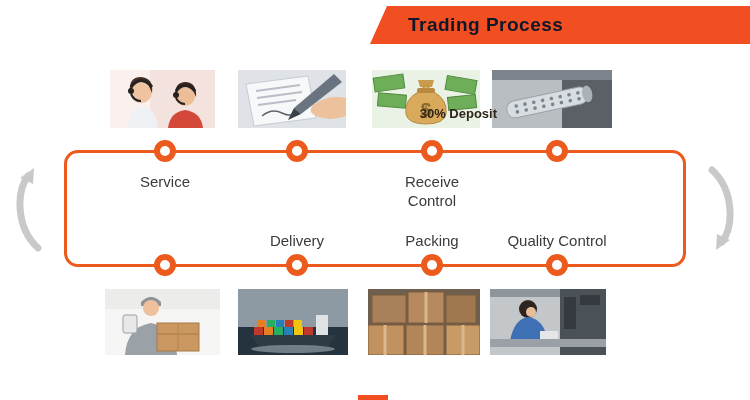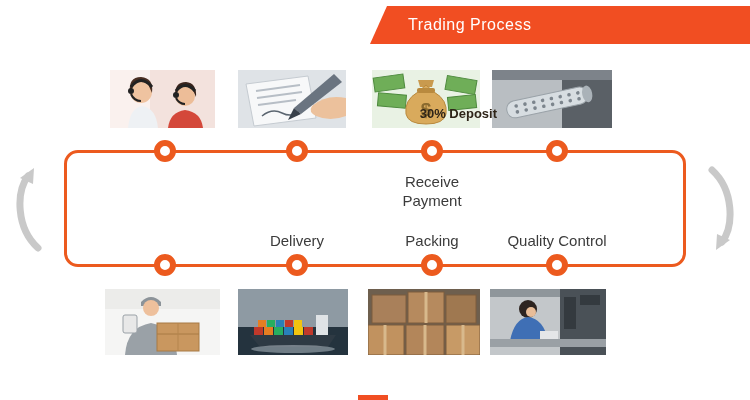--- a/index.html
+++ b/index.html
@@ -9,21 +9,21 @@
     background: #ffffff; overflow: hidden;
   }
   
   .banner {
     position: absolute; left: 370px; top: 6px; width: 380px; height: 38px;
     background: #f14e22;
     clip-path: polygon(17px 0, 100% 0, 100% 100%, 0 100%);
     display: flex; align-items: center;
   }
   .banner-title {
-    color: #ffffff; font-size: 16px; font-weight: normal;
+    color: #0f172a; font-size: 19px; font-weight: bold;
     letter-spacing: 0.5px; padding-left: 38px;
   }
   
   .loop {
     position: absolute; left: 64px; top: 150px; width: 622px; height: 117px;
     border: 3px solid #ec5a1e; border-radius: 14px; box-sizing: border-box;
   }
   .node {
     position: absolute; width: 22px; height: 22px; border-radius: 50%;
     background: #ffffff; border: 6px solid #ec5a1e; box-sizing: border-box;
@@ -141,21 +141,22 @@
   <div class="node" style="left:154px;top:140px"></div>
   <div class="node" style="left:286px;top:140px"></div>
   <div class="node" style="left:421px;top:140px"></div>
   <div class="node" style="left:546px;top:140px"></div>
 
   <div class="node" style="left:154px;top:254px"></div>
   <div class="node" style="left:286px;top:254px"></div>
   <div class="node" style="left:421px;top:254px"></div>
   <div class="node" style="left:546px;top:254px"></div>
 
-  <div class="step-label" style="left:392px;top:172px;width:80px">Receive Payment</div>
+  <div class="step-label" style="left:105px;top:172px">Service</div>
+  <div class="step-label" style="left:392px;top:172px;width:80px">Receive Control</div>
 
   <div class="step-label" style="left:237px;top:231px">Delivery</div>
   <div class="step-label" style="left:497px;top:231px">Quality Control</div>
   <div class="step-label" style="left:372px;top:231px">Packing</div>
 
   <div class="arrow" style="left:8px;top:166px">
     <svg width="36" height="86" viewBox="0 0 36 86">
       <path d="M30 82 C 8 62, 8 26, 20 10" stroke="#c9c9c9" stroke-width="7" fill="none" stroke-linecap="round"></path>
       <polygon points="12,12 26,2 25,18" fill="#c9c9c9"></polygon>
     </svg>

